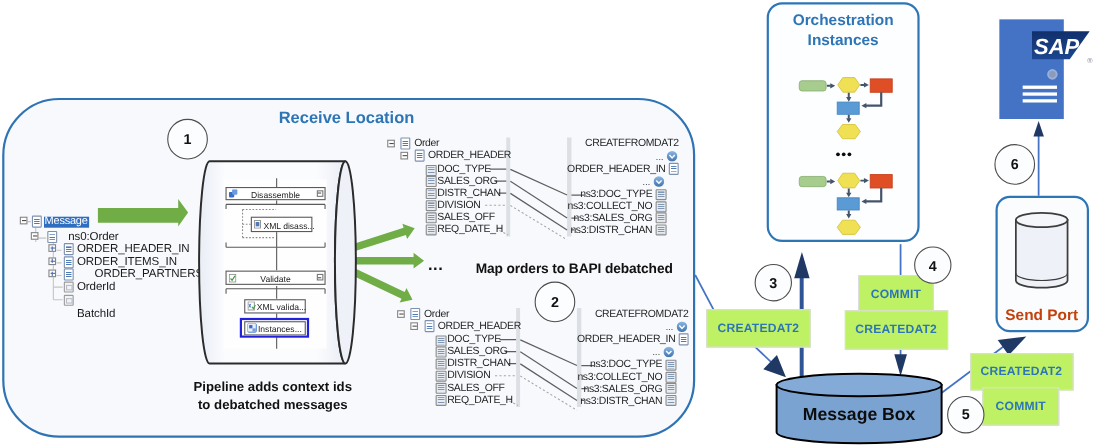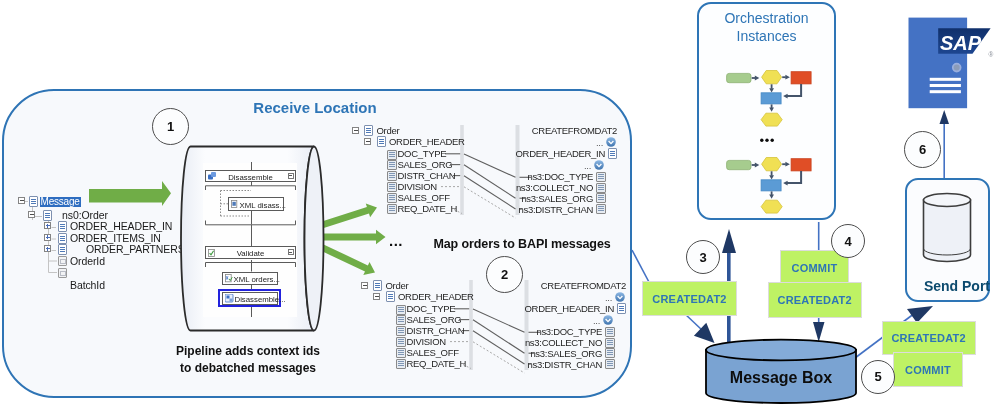--- a/index.html
+++ b/index.html
@@ -153,30 +153,30 @@
       <path d="M1.6 4.2 L3 5.8 L5.6 1.8" stroke="#3f9b40" stroke-width="1.1" fill="none"></path>
     </svg>
  <div class="abs" style="left:287.5px;top:249px;width:6px;height:6px;border:1px solid #777;background:#fff;box-sizing:border-box;background-image:linear-gradient(#555,#555);background-size:3px 1px;background-position:center;background-repeat:no-repeat"></div>
 
  <div class="abs" style="left:221.9px;top:271.5px;width:56.6px;height:13px;background:#fff;border:1.2px solid #5a5a5a;box-sizing:border-box"></div>
  <svg class="abs" style="left:225px;top:274.3px" width="8" height="9" viewBox="0 0 8 9">
       <rect x="0.4" y="0.4" width="5.8" height="7.4" fill="#fff" stroke="#888" stroke-width="0.8"></rect>
       <path d="M1.2 2.2 L3 5.6 M3 2.2 L1.2 5.6" stroke="#3a6fc4" stroke-width="0.8" fill="none"></path>
       <path d="M4.2 4.8 L5.3 6.6 L7.2 3.2" stroke="#3f9b40" stroke-width="1" fill="none"></path>
     </svg>
- <div class="abs" style="left:233.5px;top:275.3px;font-size:7.8px;color:#222;white-space:nowrap">XML orders...</div>
+ <div class="abs" style="left:233.5px;top:275.3px;font-size:7.8px;color:#222;white-space:nowrap">XML valida...</div>
 
  <div class="abs" style="left:218.2px;top:289.2px;width:63px;height:17.5px;border:2px solid #2222dd;box-sizing:border-box"></div>
  <div class="abs" style="left:222px;top:291.5px;width:55.5px;height:13px;background:#fff;border:1px solid #5a5a5a;box-sizing:border-box"></div>
  <svg class="abs" style="left:224.5px;top:293.8px" width="9" height="9" viewBox="0 0 9 9">
       <rect x="0" y="0" width="8" height="8" rx="1" fill="#e8eefb" stroke="#3a6fc4" stroke-width="0.8"></rect>
       <rect x="1.5" y="1.5" width="3" height="3" fill="#3a6fc4"></rect>
       <rect x="4.5" y="4.5" width="3" height="3" fill="#7aa0d8"></rect>
     </svg>
- <div class="abs" style="left:234.5px;top:295.3px;font-size:7.8px;color:#222;white-space:nowrap">Disassemble...</div>
+ <div class="abs" style="left:234.5px;top:295.3px;font-size:7.8px;color:#222;white-space:nowrap">Instances...</div>
 
  <div class="abs" style="left:148px;top:343px;width:200px;text-align:center;font-size:12px;font-weight:bold;color:#111;line-height:16.5px">Pipeline adds context ids<br>to debatched messages</div>
 </div>
 
 <div id="map1" class="abs" style="left:352px;top:123px;width:280px;height:99px">
 
  <svg class="abs" style="left:0;top:0" width="280" height="99" viewBox="0 0 280 99">
   <rect x="108.2" y="2" width="3.6" height="90" fill="#dcdfe3"></rect>
   <rect x="163.5" y="2" width="4" height="90" fill="#dcdfe3"></rect>
   <g stroke="#5f5f5f" stroke-width="1.1" fill="none">
@@ -352,21 +352,21 @@
  <div class="mtxt" style="left:55px;top:70.9px;width:186px;text-align:right">ns3:SALES_ORG</div>
  <div class="fic" style="left:243.5px;top:70.4px">
       <i></i>
     </div>
  <div class="mtxt" style="left:55px;top:81.8px;width:186px;text-align:right">ns3:DISTR_CHAN</div>
  <div class="fic" style="left:243.5px;top:81.3px">
       <i></i>
     </div>
 </div>
 
-<div class="abs" style="left:422px;top:236.5px;width:200px;text-align:center;font-size:12.5px;font-weight:bold;color:#111;letter-spacing:-0.1px">Map orders to BAPI messages</div>
+<div class="abs" style="left:422px;top:236.5px;width:200px;text-align:center;font-size:12.5px;font-weight:bold;color:#111;letter-spacing:-0.1px">Map orders to BAPI debatched</div>
 <div class="circ" style="left:486px;top:256px;width:35px;height:35px">2</div>
 
 <svg class="abs" style="left:0;top:0" width="998" height="406" viewBox="0 0 998 406">
 
  <line x1="632" y1="250" x2="650" y2="284" stroke="#4472c4" stroke-width="1.6"></line>
 
  <line x1="684" y1="313" x2="703" y2="331" stroke="#4472c4" stroke-width="1.6"></line>
  <path d="M714.5 343 L693.9 335.7 L706.3 322.7 Z" fill="#1f3864"></path>
 
  <rect x="727" y="250" width="3.6" height="93" fill="#2f5597"></rect>
@@ -378,21 +378,21 @@
  <path d="M813 322 L824.5 322 L818.7 342 Z" fill="#1f3864"></path>
 
  <line x1="855" y1="358" x2="915" y2="313" stroke="#4472c4" stroke-width="1.6"></line>
  <path d="M907 309 L933 306 L917 323 Z" fill="#1f3864"></path>
 
  <line x1="944.2" y1="178" x2="944.2" y2="116" stroke="#4472c4" stroke-width="1.6"></line>
  <path d="M939.5 124 L944.2 110 L949 124 Z" fill="#1f3864"></path>
 </svg>
 
 <div class="abs" style="left:697px;top:2px;width:139px;height:218px;border:2.5px solid #2e75b6;border-radius:14px;background:#fdfeff;box-sizing:border-box"></div>
-<div class="abs" style="left:697px;top:9px;width:139px;text-align:center;font-size:14px;font-weight:normal;color:#2e75b6;line-height:18px">Orchestration<br>Instances</div>
+<div class="abs" style="left:697px;top:9px;width:139px;text-align:center;font-size:14px;font-weight:bold;color:#2e75b6;line-height:18px">Orchestration<br>Instances</div>
 <div id="flows">
  <svg class="abs" style="left:715px;top:60px" width="110" height="160" viewBox="0 0 110 160">
   <g id="f1">
    <rect x="11.6" y="13.4" width="24.4" height="9.3" rx="2.5" fill="#a6cc8e" stroke="#8db174" stroke-width="0.8"></rect>
    <line x1="36.7" y1="18" x2="40.2" y2="18" stroke="#44546a" stroke-width="1.8"></line>
    <path d="M39.8 15.6 L44.3 18 L39.8 20.4 Z" fill="#44546a"></path>
    <path d="M46.6 17.15 L51.2 10.5 L62 10.5 L66.6 17.15 L62 23.8 L51.2 23.8 Z" fill="#f0e054" stroke="#d6c33b" stroke-width="0.8"></path>
    <line x1="67.2" y1="17.2" x2="70.8" y2="17.2" stroke="#44546a" stroke-width="1.8"></line>
    <path d="M70.4 14.8 L74.9 17.2 L70.4 19.6 Z" fill="#44546a"></path>
    <rect x="76.1" y="11.7" width="20" height="12.2" fill="#e04e26" stroke="#c8401b" stroke-width="0.8"></rect>
@@ -450,21 +450,21 @@
   </g>
  </svg>
 </div>
 
 <div class="abs" style="left:904.6px;top:178.2px;width:85px;height:124px;border:2px solid #2e75b6;border-radius:13px;background:#fbfcfe;box-sizing:border-box"></div>
 <svg class="abs" style="left:920px;top:191px" width="54" height="75" viewBox="0 0 54 75">
  <path d="M3.5 9 L3.5 64 A23.5 6.5 0 0 0 50.5 64 L50.5 9 Z" fill="#eef1f7" stroke="#3d3d3d" stroke-width="1.6"></path>
  <ellipse cx="27" cy="9" rx="23.5" ry="6.5" fill="#f4f6fa" stroke="#3d3d3d" stroke-width="1.6"></ellipse>
  <path d="M3.5 57.5 A23.5 6.5 0 0 0 50.5 57.5" fill="none" stroke="#3d3d3d" stroke-width="1"></path>
 </svg>
-<div class="abs" style="left:904px;top:278px;width:86px;text-align:right;font-size:14px;font-weight:bold;color:#0c4a6e">Send Port</div>
+<div class="abs" style="left:904px;top:278px;width:86px;text-align:center;font-size:14px;font-weight:bold;color:#c2410c">Send Port</div>
 
 <svg class="abs" style="left:703px;top:337px" width="156" height="69" viewBox="0 0 156 69">
  <path d="M3 13 L3 56 A75 10 0 0 0 153 56 L153 13 Z" fill="#7aa3d2" stroke="#000" stroke-width="1.8"></path>
  <ellipse cx="78" cy="13" rx="75" ry="10.3" fill="#84abd8" stroke="#000" stroke-width="1.8"></ellipse>
 </svg>
 <div class="abs" style="left:706px;top:369px;width:150px;text-align:center;font-size:16px;font-weight:bold;color:#0d0d0d">Message Box</div>
 
 <div class="lbl" style="left:642px;top:281px;width:93px;height:33px">CREATEDAT2</div>
 <div class="lbl" style="left:780px;top:250px;width:67px;height:33px">COMMIT</div>
 <div class="lbl" style="left:767.7px;top:282.4px;width:92px;height:34px">CREATEDAT2</div>

